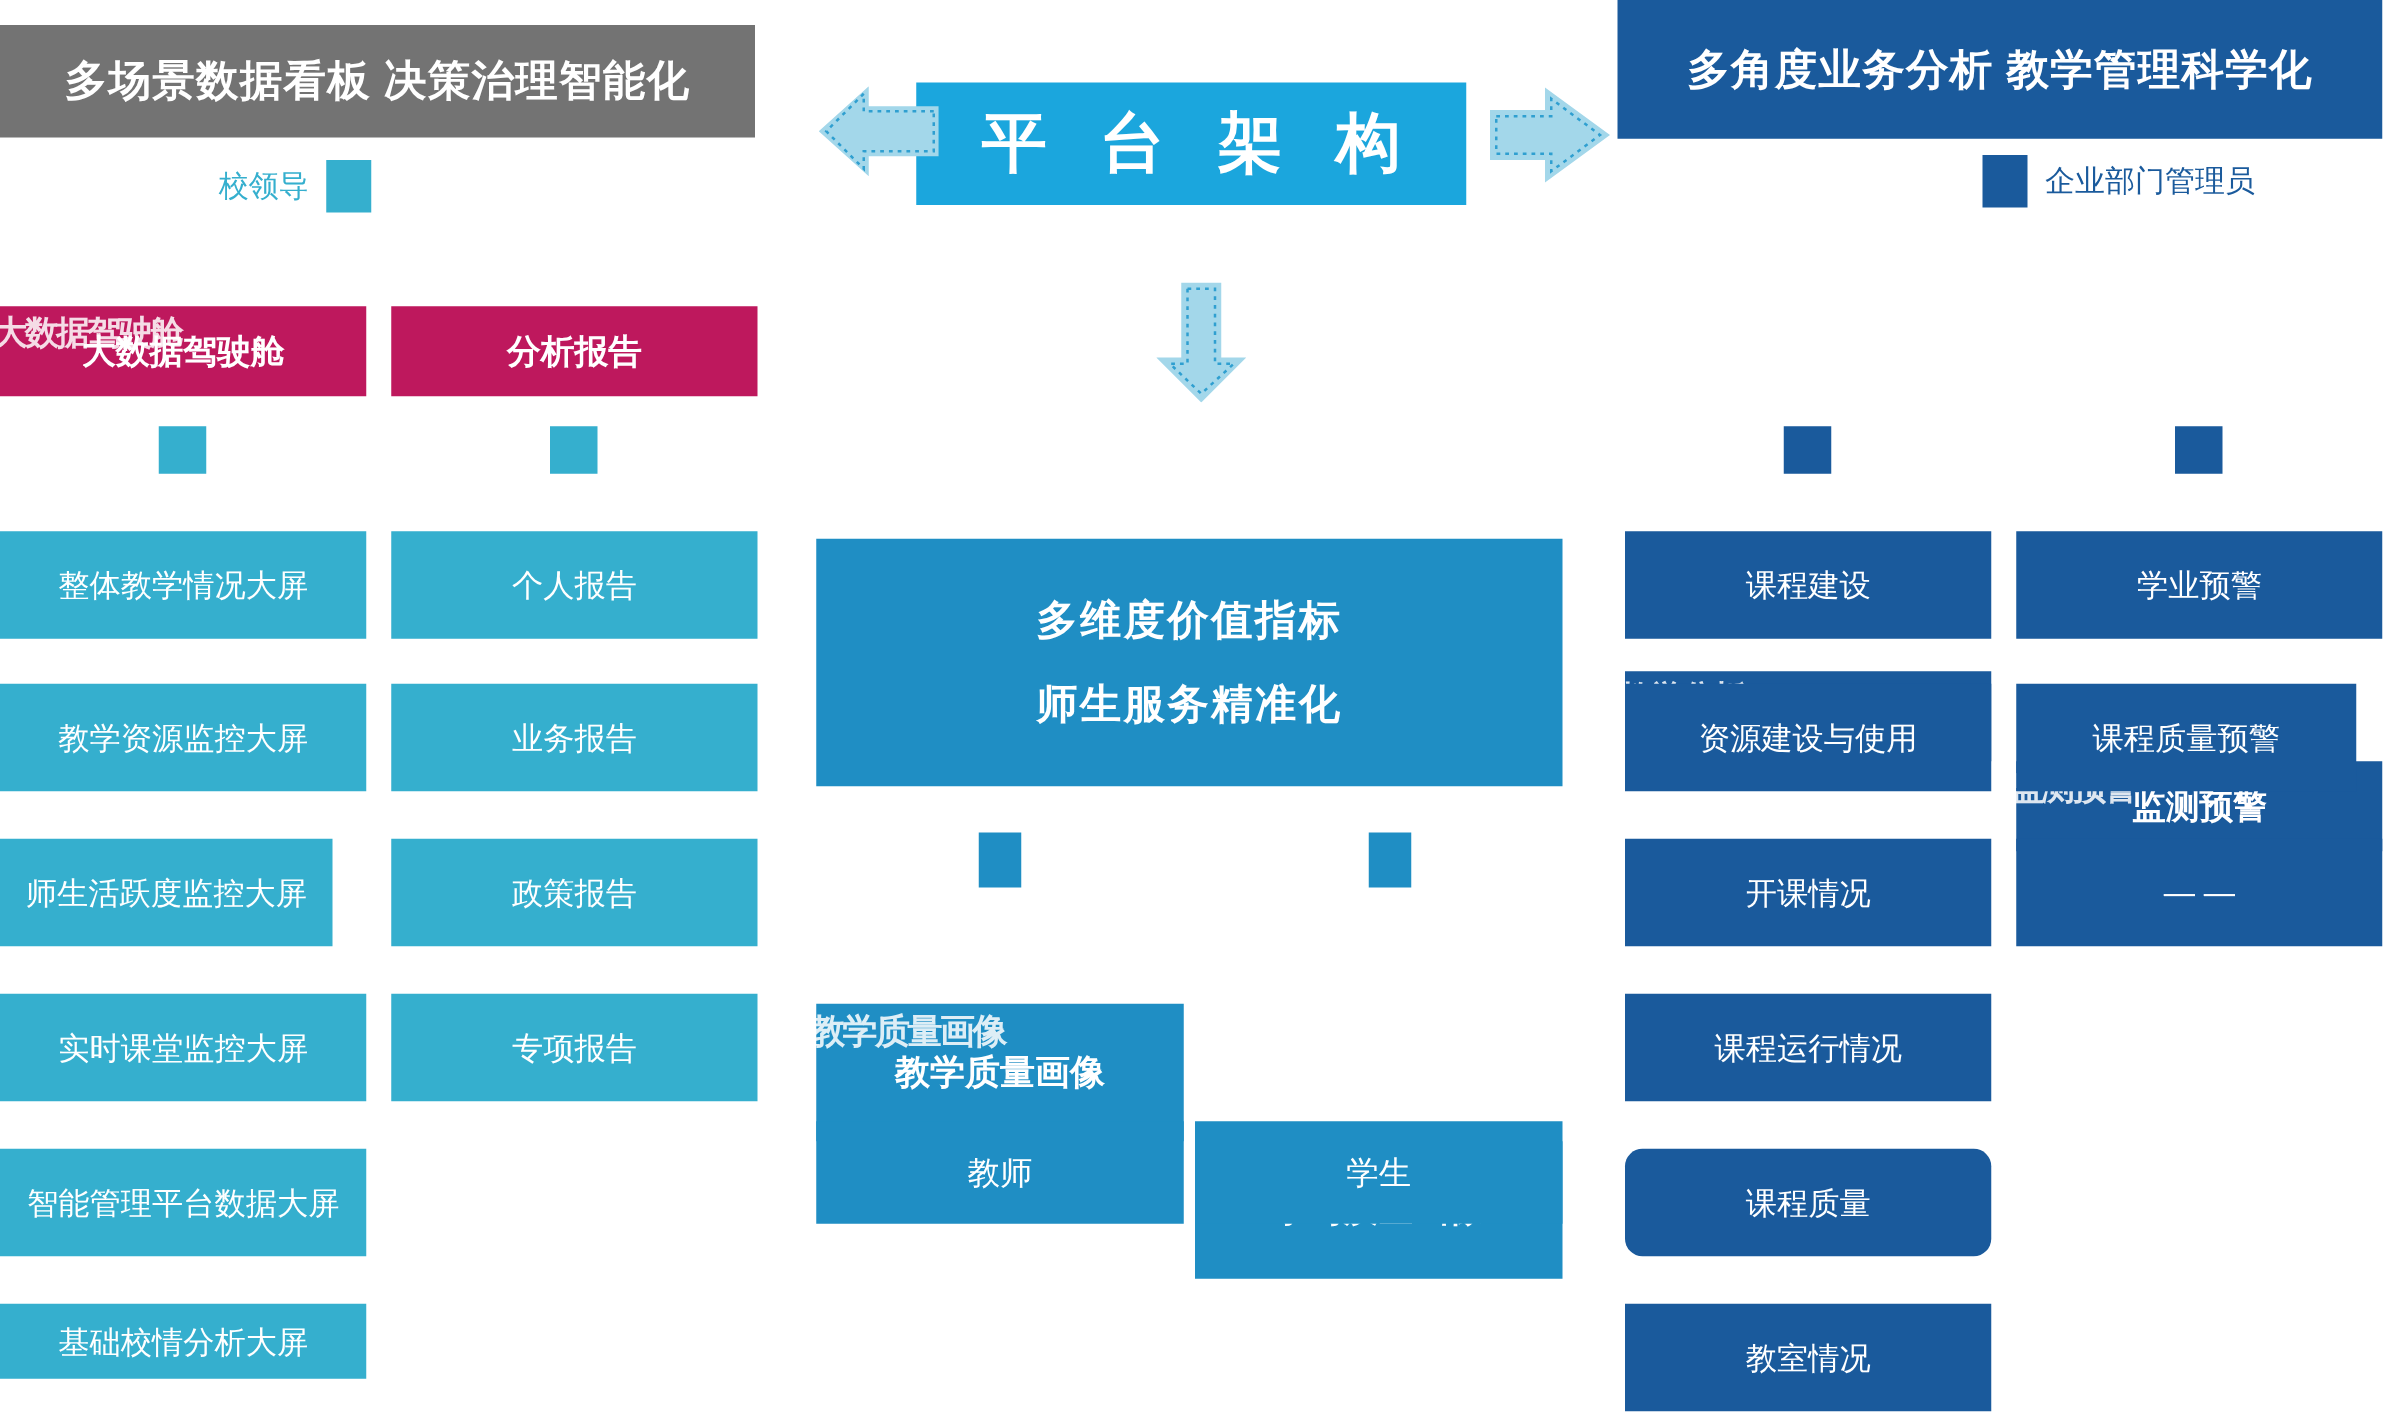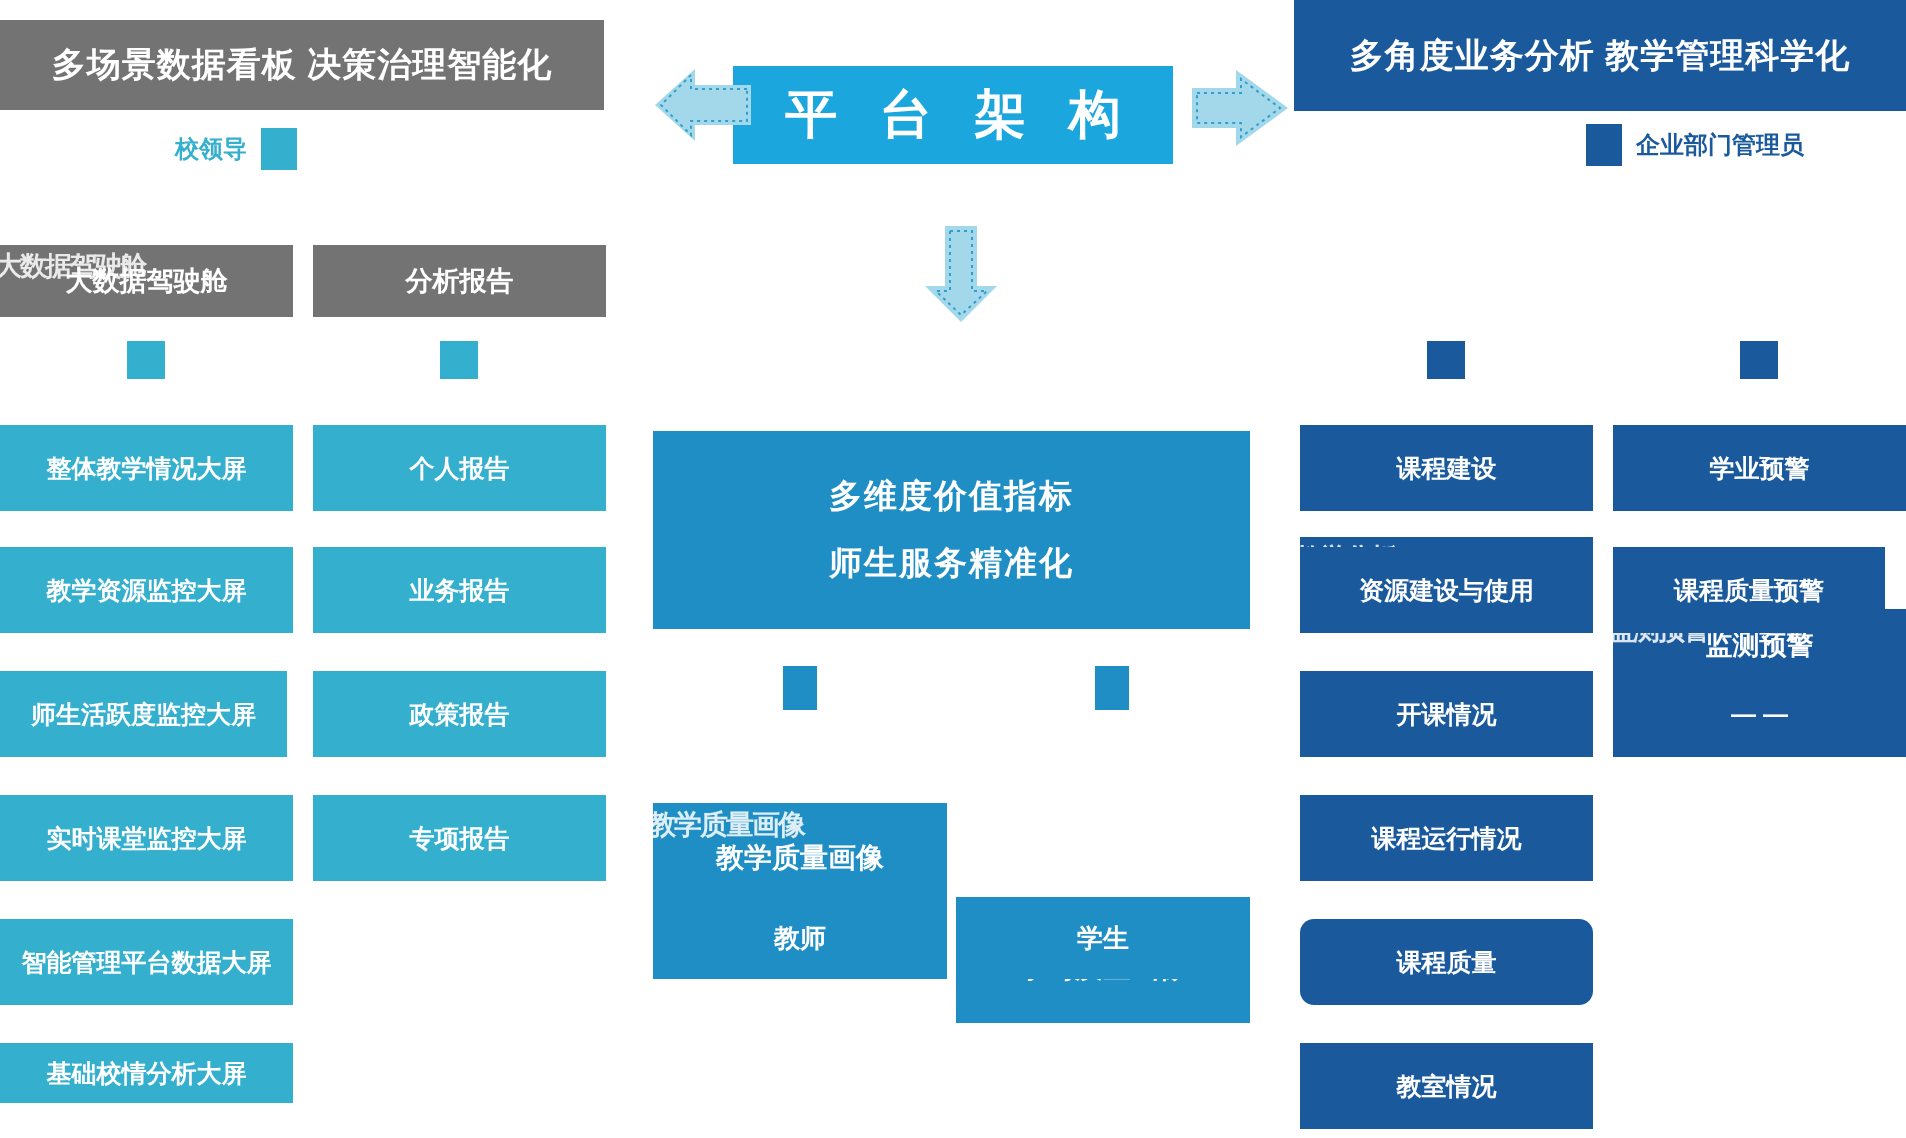--- a/index.html
+++ b/index.html
@@ -4,21 +4,21 @@
 <style>
   html,body{margin:0;padding:0;}
   body{
     width:1906px;height:1138px;
     background:#ffffff;
     font-family:"Liberation Sans","DejaVu Sans",sans-serif;
     overflow:hidden;
     position:relative;
   }
   .stage{position:absolute;left:0;top:0;width:1906px;height:1138px;}
-  .abs{position:absolute;box-sizing:border-box;font-weight:bold;}
+  .abs{position:absolute;box-sizing:border-box;}
 
   
   .banner{
     display:flex;align-items:center;justify-content:center;
     color:#ffffff;font-weight:bold;letter-spacing:1px;
     white-space:nowrap;
   }
   .banner-left{
     left:0;top:0;width:604px;height:90px;
     background:#737373;font-size:34px;margin-top:20px;
@@ -49,21 +49,21 @@
   .role-left{left:175px;top:128px;color:#35afce;}
   .role-left .sq{background:#35afce;}
   .role-right{left:1586px;top:124px;color:#1a5a9c;}
   .role-right .sq{background:#1a5a9c;}
 
   
   .sect{
     display:flex;align-items:center;justify-content:center;
     color:#ffffff;font-weight:bold;font-size:27px;white-space:nowrap;
   }
-  .sect-l{background:#737373;}
+  .sect-l{background:#be185d;}
   .sect-r{background:#1a5a9c;}
   
   .glitch{position:relative;}
   .glitch::after{
     content:attr(data-ghost);
     position:absolute;left:-5px;top:3px;
     color:#ffffff;opacity:.85;
     letter-spacing:-2px;
     pointer-events:none;
   }
@@ -142,21 +142,21 @@
   <div class="abs role role-right">
     <span class="sq"></span>
     <span>企业部门管理员</span>
   </div>
 
   <div class="abs sect sect-l glitch" style="left:0;top:245px;width:293px;height:72px;" data-ghost="大数据驾驶舱">大数据驾驶舱</div>
   <div class="abs stub stub-l" style="left:127px;top:341px;"></div>
 
   <div class="abs card card-l" style="left:0;top:425px;width:293px;height:86px;">整体教学情况大屏</div>
   <div class="abs card card-l" style="left:0;top:547px;width:293px;height:86px;">教学资源监控大屏</div>
-  <div class="abs card card-l" style="left:0;top:671px;width:287px;height:86px;">师生活跃度监控大屏</div>
+  <div class="abs card card-l" style="left:0;top:671px;width:266px;height:86px;">师生活跃度监控大屏</div>
   <div class="abs card card-l" style="left:0;top:795px;width:293px;height:86px;">实时课堂监控大屏</div>
   <div class="abs card card-l" style="left:0;top:919px;width:293px;height:86px;">智能管理平台数据大屏</div>
   <div class="abs card card-l" style="left:0;top:1043px;width:293px;height:60px;">基础校情分析大屏</div>
 
   <div class="abs sect sect-l" style="left:313px;top:245px;width:293px;height:72px;">分析报告</div>
   <div class="abs stub stub-l" style="left:440px;top:341px;"></div>
 
   <div class="abs card card-l" style="left:313px;top:425px;width:293px;height:86px;">个人报告</div>
   <div class="abs card card-l" style="left:313px;top:547px;width:293px;height:86px;">业务报告</div>
   <div class="abs card card-l" style="left:313px;top:671px;width:293px;height:86px;">政策报告</div>

